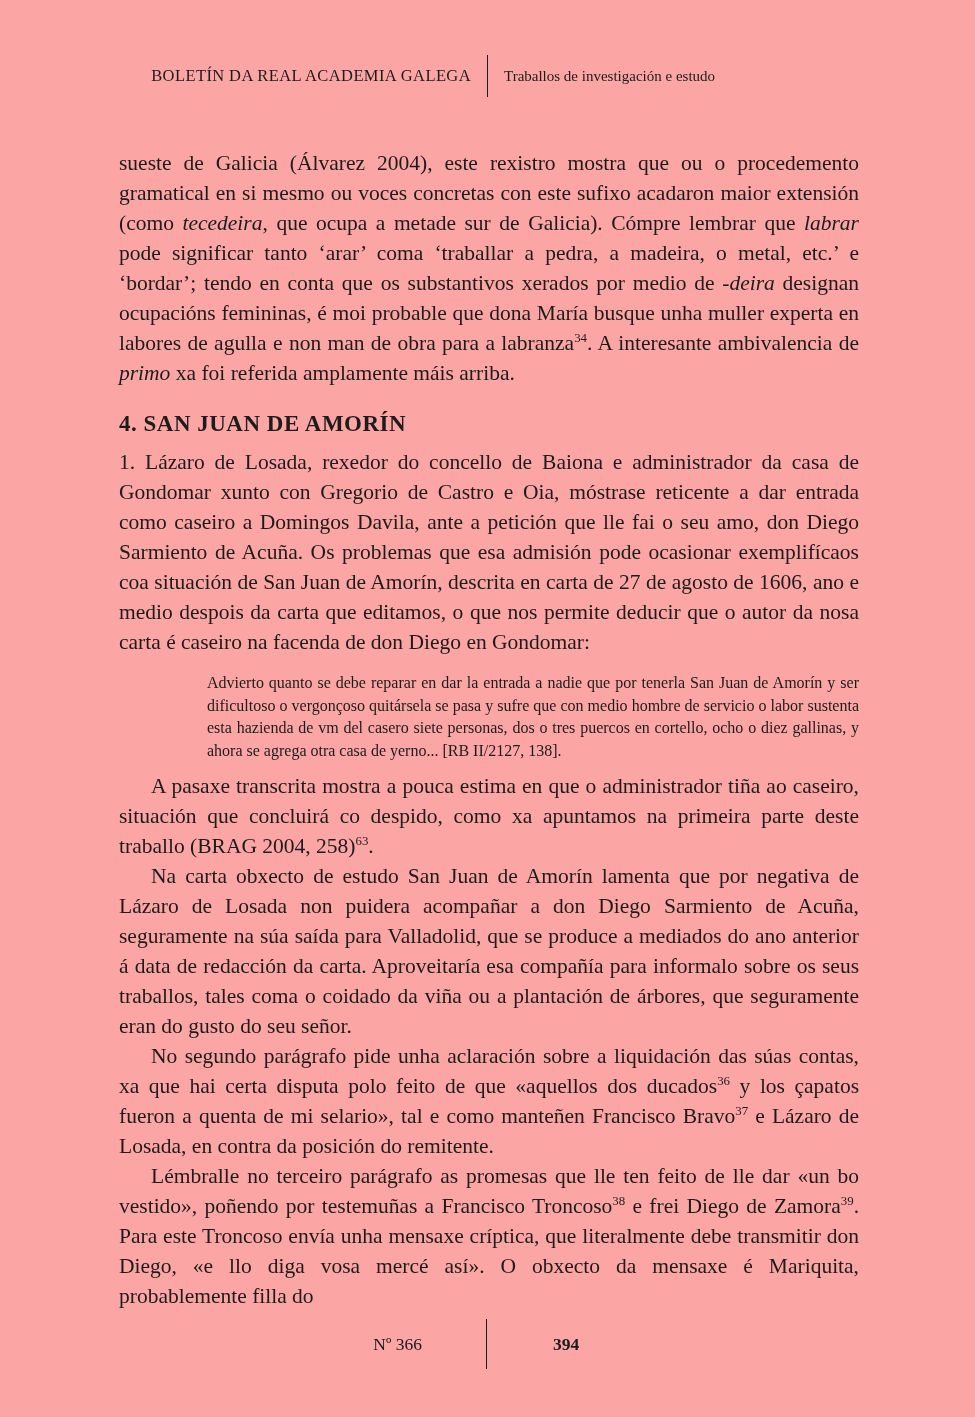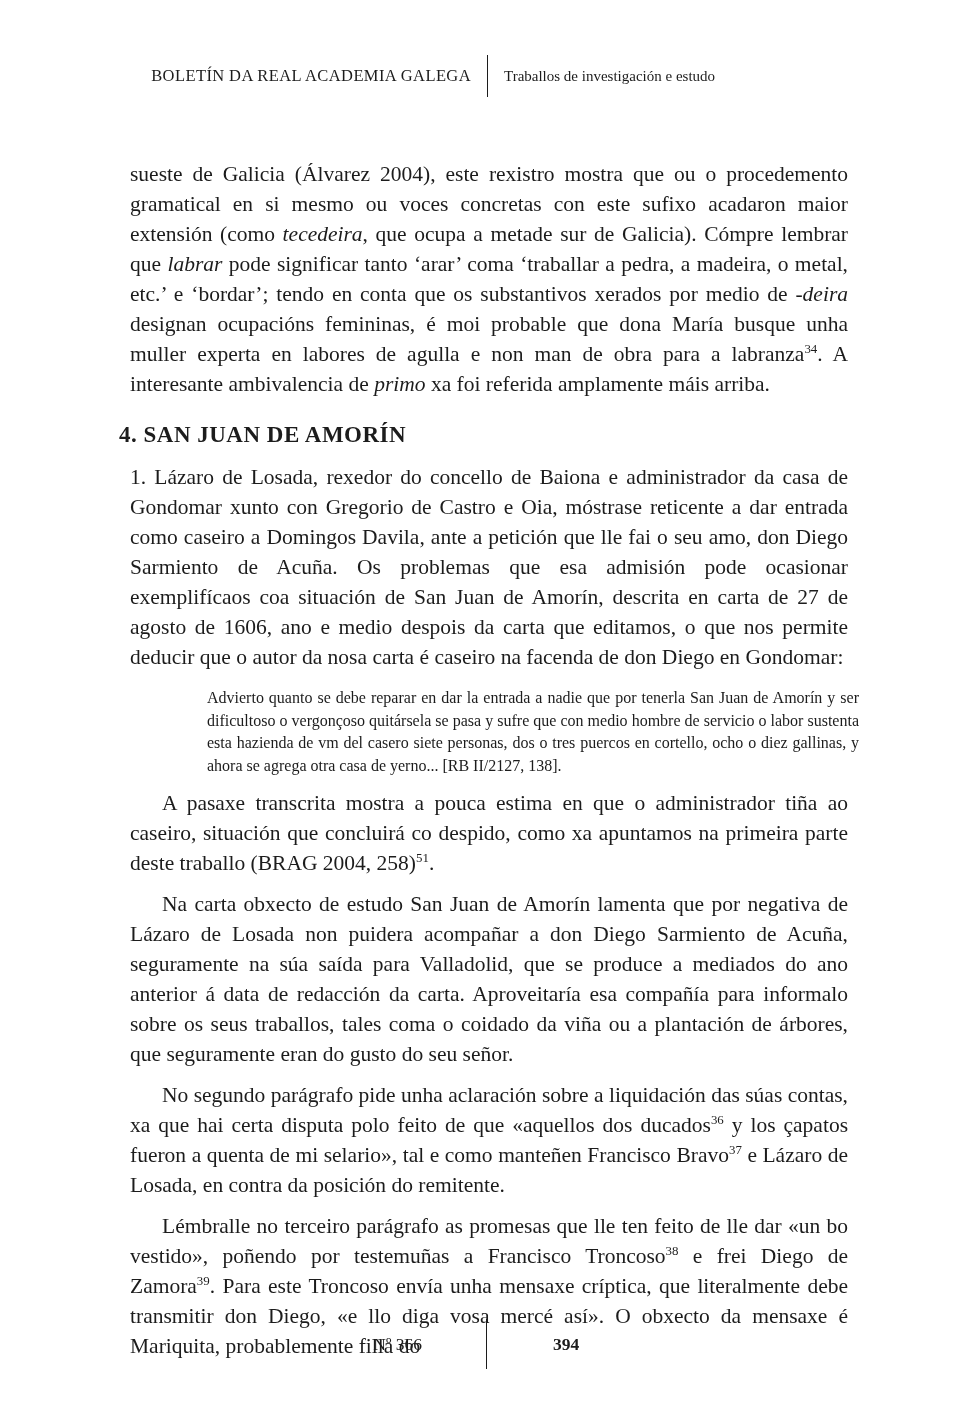--- a/index.html
+++ b/index.html
@@ -1,21 +1,21 @@
 <!DOCTYPE html>
 <html lang="gl"><head>
 <meta charset="utf-8">
 <style>
   html, body { margin: 0; padding: 0; background: #e8e8e8; }
   .page {
     position: relative;
     width: 975px;
     height: 1417px;
     margin: 0 auto;
-    background: #ffffff;
+    background: #fca5a5;
     color: #1c1c1c;
     font-family: "Liberation Serif", "DejaVu Serif", serif;
     overflow: hidden;
   }
 
   
   .running-header {
     position: absolute;
     top: 54px; left: 0; right: 0;
     height: 44px;
@@ -48,21 +48,21 @@
   
   .article-body {
     position: absolute;
     top: 148px;
     left: 119px;
     width: 740px;
     font-size: 21.5px;
     line-height: 30px;
     text-align: justify;
   }
-  .para { margin: 11px; }
+  .para { margin: 0; }
   .para.indent { text-indent: 32px; }
   .section-heading {
     margin: 20px 0 7px 0;
     font-size: 23px;
     line-height: 32px;
     font-weight: bold;
     letter-spacing: 0.5px;
     text-align: left;
   }
   .quote {
@@ -120,21 +120,21 @@
     <span class="head-left">BOLETÍN DA REAL ACADEMIA GALEGA</span>
     <span class="head-divider"></span>
     <span class="head-right">Traballos de investigación e estudo</span>
   </div>
 
   <div class="article-body">
       <p class="para"><span>sueste de Galicia (Álvarez 2004), este rexistro mostra que ou o procedemento gramatical en si mesmo ou voces concretas con este sufixo acadaron maior extensión (como </span><em>tecedeira</em><span>, que ocupa a metade sur de Galicia). Cómpre lembrar que </span><em>labrar</em><span> pode significar tanto ‘arar’ coma ‘traballar a pedra, a madeira, o metal, etc.’ e ‘bordar’; tendo en conta que os substantivos xerados por medio de </span><em>-deira</em><span> designan ocupacións femininas, é moi probable que dona María busque unha muller experta en labores de agulla e non man de obra para a labranza</span><sup class="fnref">34</sup><span>. A interesante ambivalencia de </span><em>primo</em><span> xa foi referida amplamente máis arriba.</span></p>
       <h2 class="section-heading"><span>4. SAN JUAN DE AMORÍN</span></h2>
       <p class="para"><span>1. Lázaro de Losada, rexedor do concello de Baiona e administrador da casa de Gondomar xunto con Gregorio de Castro e Oia, móstrase reticente a dar entrada como caseiro a Domingos Davila, ante a petición que lle fai o seu amo, don Diego Sarmiento de Acuña. Os problemas que esa admisión pode ocasionar exemplifícaos coa situación de San Juan de Amorín, descrita en carta de 27 de agosto de 1606, ano e medio despois da carta que editamos, o que nos permite deducir que o autor da nosa carta é caseiro na facenda de don Diego en Gondomar:</span></p>
       <div class="quote"><span>Advierto quanto se debe reparar en dar la entrada a nadie que por tenerla San Juan de Amorín y ser dificultoso o vergonçoso quitársela se pasa y sufre que con medio hombre de servicio o labor sustenta esta hazienda de vm del casero siete personas, dos o tres puercos en cortello, ocho o diez gallinas, y ahora se agrega otra casa de yerno... [RB II/2127, 138].</span></div>
-      <p class="para indent"><span>A pasaxe transcrita mostra a pouca estima en que o administrador tiña ao caseiro, situación que concluirá co despido, como xa apuntamos na primeira parte deste traballo (BRAG 2004, 258)</span><sup class="fnref">51</sup><span>.</span></p>
+      <p class="para indent"><span>A pasaxe transcrita mostra a pouca estima en que o administrador tiña ao caseiro, situación que concluirá co despido, como xa apuntamos na primeira parte deste traballo (BRAG 2004, 258)</span><sup class="fnref">63</sup><span>.</span></p>
       <p class="para indent"><span>Na carta obxecto de estudo San Juan de Amorín lamenta que por negativa de Lázaro de Losada non puidera acompañar a don Diego Sarmiento de Acuña, seguramente na súa saída para Valladolid, que se produce a mediados do ano anterior á data de redacción da carta. Aproveitaría esa compañía para informalo sobre os seus traballos, tales coma o coidado da viña ou a plantación de árbores, que seguramente eran do gusto do seu señor.</span></p>
       <p class="para indent"><span>No segundo parágrafo pide unha aclaración sobre a liquidación das súas contas, xa que hai certa disputa polo feito de que «aquellos dos ducados</span><sup class="fnref">36</sup><span> y los çapatos fueron a quenta de mi selario», tal e como manteñen Francisco Bravo</span><sup class="fnref">37</sup><span> e Lázaro de Losada, en contra da posición do remitente.</span></p>
       <p class="para indent"><span>Lémbralle no terceiro parágrafo as promesas que lle ten feito de lle dar «un bo vestido», poñendo por testemuñas a Francisco Troncoso</span><sup class="fnref">38</sup><span> e frei Diego de Zamora</span><sup class="fnref">39</sup><span>. Para este Troncoso envía unha mensaxe críptica, que literalmente debe transmitir don Diego, «e llo diga vosa mercé así». O obxecto da mensaxe é Mariquita, probablemente filla do</span></p>
     </div>
 
   <div class="page-footer">
     <span class="foot-left">Nº 366</span>
     <span class="foot-divider"></span>
     <span class="foot-right">394</span>
   </div>

